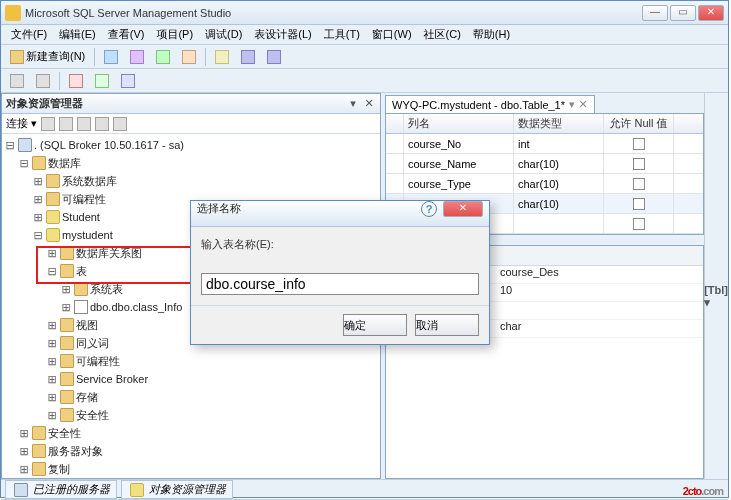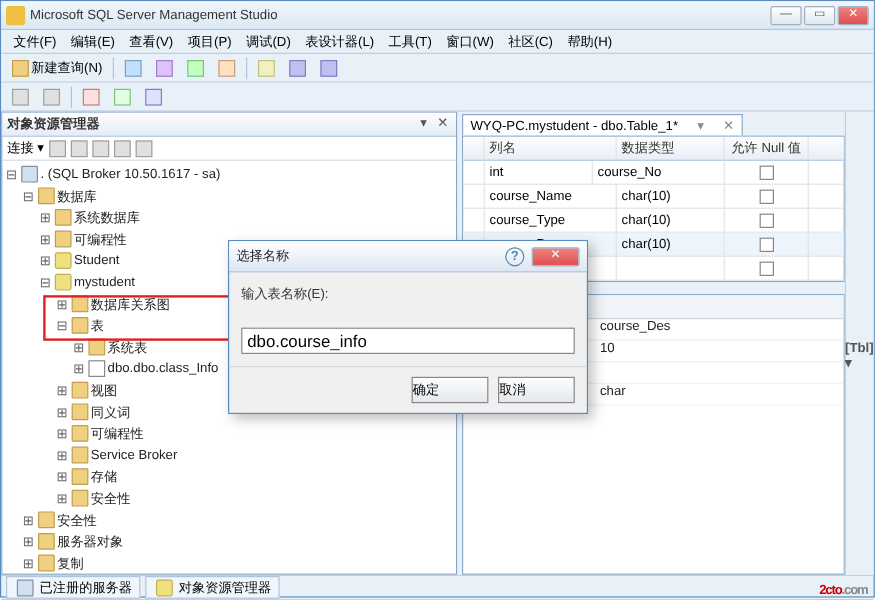--- a/index.html
+++ b/index.html
@@ -26,42 +26,42 @@
 .tree { flex: 1; overflow: auto; padding: 2px 0; color: #222; }
 .tree-row { display: flex; align-items: center; height: 18px; white-space: nowrap; cursor: pointer; }
 .exp { width: 12px; text-align: center; color: #666; }
 .ticon2 { width: 14px; height: 14px; margin: 0 2px; display: inline-block; }
 .folder { background: #f0d080; border: 1px solid #c0a050; border-radius: 1px; }
 .db { background: #f0e080; border: 1px solid #c0b050; border-radius: 2px; }
 .srv { background: #d0e0f0; border: 1px solid #8090a0; border-radius: 1px; }
 .tbl { background: #fff; border: 1px solid #888; }
 .panel-right { flex: 1; display: flex; flex-direction: column; margin-left: 4px; }
 .tab-strip { height: 20px; display: flex; align-items: flex-end; }
-.tab { background: #fff; border: 1px solid #8ca8c8; border-bottom: none; padding: 2px 6px; display: flex; align-items: center; gap: 16px; }
+.tab { background: #fff; border: 1px solid #8ca8c8; border-bottom: none; padding: 2px 6px; display: flex; align-items: center; gap: 4px; }
 .tab .tclose { color: #888; cursor: pointer; }
 .grid { border: 1px solid #8ca8c8; background: #fff; flex: 0 0 auto; }
 .grid-row { display: flex; height: 20px; border-bottom: 1px solid #e0e4e8; align-items: center; }
 .grid-hdr { background: linear-gradient(#fdfdfe,#e8eef6); font-weight: normal; color: #333; border-bottom: 1px solid #b0c4de; }
 .grid-cell { padding: 0 4px; border-right: 1px solid #e0e4e8; height: 100%; display: flex; align-items: center; }
 .gc-mark { width: 18px; justify-content: center; color: #555; }
 .gc-name { width: 110px; }
 .gc-type { width: 90px; }
 .gc-null { width: 70px; justify-content: center; }
 .chk { width: 12px; height: 12px; border: 1px solid #888; background: #fff; }
 .prop-panel { margin-top: 10px; border: 1px solid #8ca8c8; background: #fff; flex: 1; overflow: hidden; }
 .prop-cat { background: #f0f4f8; padding: 2px 4px; font-weight: bold; color: #444; border-bottom: 1px solid #d0d8e0; }
 .prop-row { display: flex; height: 18px; border-bottom: 1px solid #eef2f6; }
 .prop-k { width: 110px; padding: 0 10px; color: #555; }
 .prop-v { flex: 1; padding: 0 4px; color: #222; }
 .right-rail { width: 24px; background: #e8f0f8; border-left: 1px solid #c0d0e0; display: flex; flex-direction: column; align-items: center; gap: 4px; padding-top: 20px; font-size: 10px; color: #555; writing-mode: vertical-rl; }
 .bottom-tabs { height: 20px; border-top: 1px solid #c0d0e0; display: flex; align-items: center; padding: 0 4px; gap: 4px; }
-.btab { padding: 1px 6px; border: 1px solid #b0c4de; background: #f0f6fc; cursor: pointer; display: flex; align-items: center; gap: 3px; }
+.btab { padding: 1px 6px; border: 1px solid #b0c4de; background: #f0f6fc; cursor: pointer; display: flex; align-items: center; gap: 3px; font-style: italic; }
 .statusbar { height: 20px; background: #e8f0f8; border-top: 1px solid #c0d0e0; display: flex; align-items: center; padding: 0 8px; color: #555; justify-content: flex-end; }
 .dialog { position: absolute; left: 190px; top: 200px; width: 300px; border: 1px solid #5a8bc0; background: #f0f0f0; box-shadow: 4px 4px 10px rgba(0,0,0,.25); z-index: 100; }
-.dlg-title { height: 26px; background: linear-gradient(#fff,#dbe7f3); display: flex; align-items: center; padding: 0 6px; border-bottom: 1px solid #b0c4de; }
+.dlg-title { height: 26px; background: linear-gradient(#fff,#dbe7f3); display: flex; align-items: flex-start; padding: 0 6px; border-bottom: 1px solid #b0c4de; }
 .dlg-title .t { flex: 1; color: #222; }
 .dlg-body { padding: 10px; }
 .dlg-label { margin-bottom: 21px; color: #333; }
 .dlg-input { width: 100%; height: 22px; border: 1px solid #888; padding: 0 4px; font-size: 14px; }
 .dlg-btns { display: flex; justify-content: flex-end; gap: 8px; padding: 8px 10px; border-top: 1px solid #d0d8e0; }
 .dlg-btn { width: 64px; height: 22px; border: 1px solid #888; background: linear-gradient(#fdfdfe,#e4e8ec); cursor: pointer; line-height: 20px; }
 .highlight-box { position: absolute; border: 2px solid #e02020; pointer-events: none; z-index: 50; }
 .hb1 { left: 36px; top: 246px; width: 160px; height: 38px; }
 .hb2 { left: 198px; top: 234px; width: 292px; height: 44px; }
 .foot-brand { position: absolute; right: 8px; bottom: 2px; font-size: 14px; color: #c00; font-weight: bold; z-index: 200; letter-spacing: -1px;}
@@ -269,22 +269,22 @@
       </div>
       <div class="grid">
         <div class="grid-row grid-hdr">
           <div class="grid-cell gc-mark"></div>
           <div class="grid-cell gc-name">列名</div>
           <div class="grid-cell gc-type">数据类型</div>
           <div class="grid-cell gc-null">允许 Null 值</div>
         </div>
         <div class="grid-row">
           <div class="grid-cell gc-mark"></div>
+          <div class="grid-cell gc-name">course_No</div>
           <div class="grid-cell gc-type">int</div>
-          <div class="grid-cell gc-name">course_No</div>
           <div class="grid-cell gc-null">
               <span class="chk"></span>
             </div>
         </div>
         <div class="grid-row">
           <div class="grid-cell gc-mark"></div>
           <div class="grid-cell gc-name">course_Name</div>
           <div class="grid-cell gc-type">char(10)</div>
           <div class="grid-cell gc-null">
               <span class="chk"></span>

